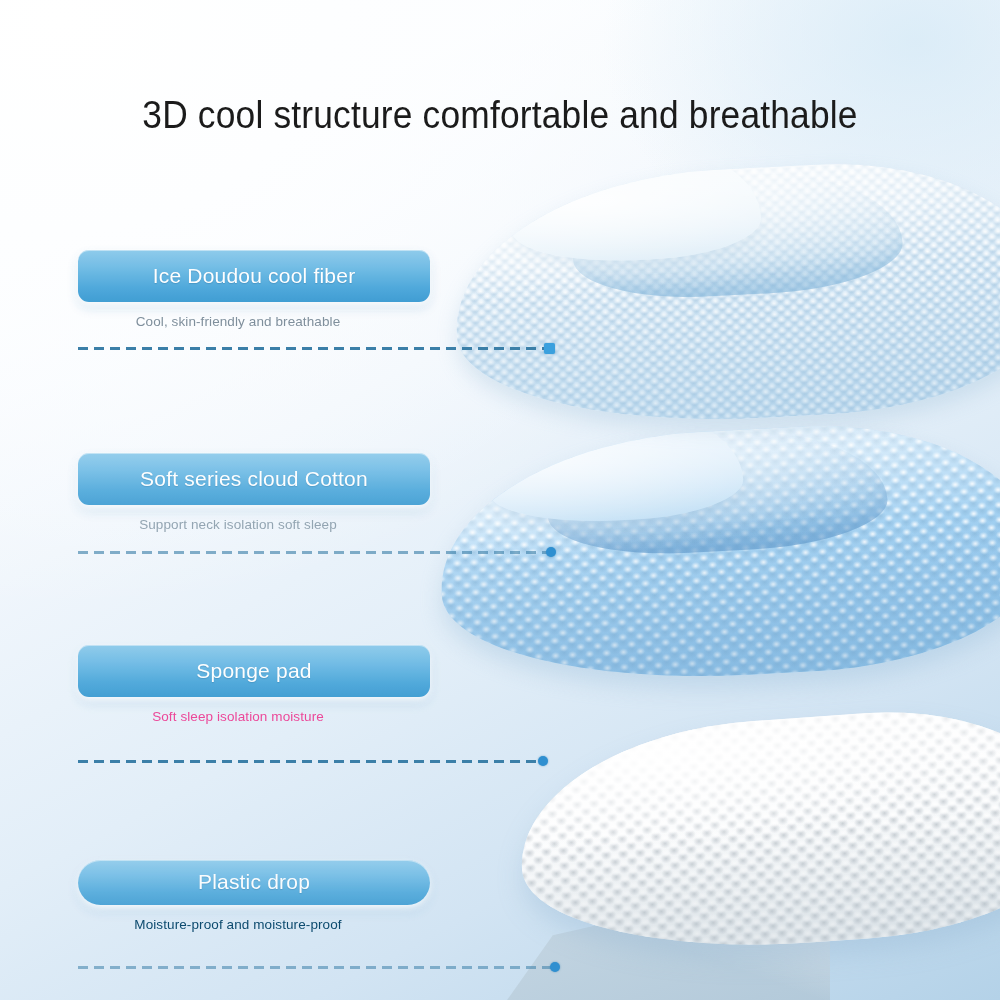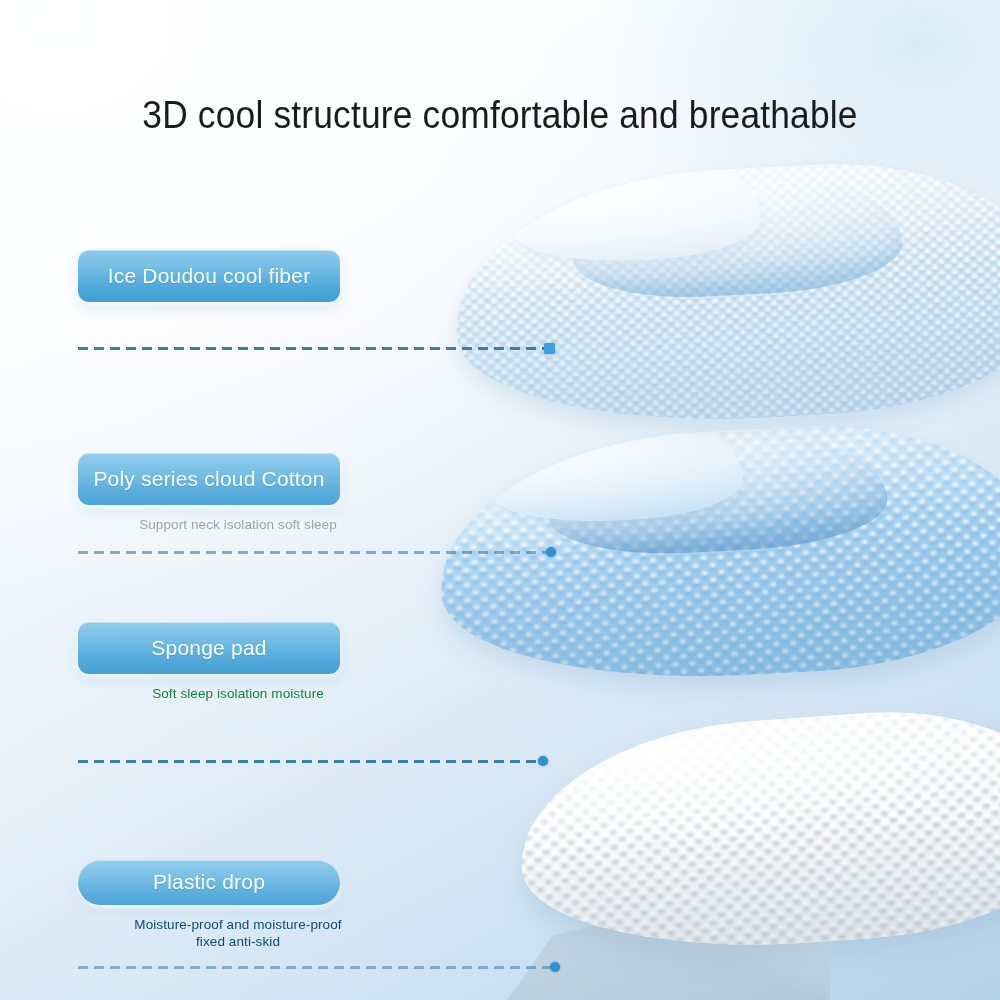--- a/index.html
+++ b/index.html
@@ -65,21 +65,21 @@
     top: 0;
     width: 330px;
   }
   .feature {
     position: absolute;
     width: 320px;
   }
   .pill {
     position: relative;
     box-sizing: border-box;
-    width: 262px;
+    width: 352px;
     border-radius: 11px;
     background: linear-gradient(180deg, #8ccaeb 0%, #72bde6 30%, #4ba7da 72%, #3b9bd2 100%);
     box-shadow:
       0 3px 7px rgba(255,255,255,0.95),
       0 6px 12px rgba(120,170,205,0.30),
       inset 0 1px 0 rgba(255,255,255,0.45);
     color: #ffffff;
     text-align: center;
     font-size: 21px;
     line-height: 27px;
@@ -103,21 +103,21 @@
   .subtitle {
     margin-top: 11px;
     text-align: center;
     font-size: 13.5px;
     line-height: 17px;
     color: #7f8f9c;
     letter-spacing: 0.1px;
     font-family: "Liberation Sans Narrow", "Liberation Sans", sans-serif;
   }
   .fade-2 .subtitle { color: #93a5b2; }
-  .fade-3 .subtitle { color: #15803d; }
+  .fade-3 .subtitle { color: #ec4899; }
   .fade-4 .subtitle { color: #0c4a6e; }
   .sub-line { display: block; }
 
   
   .leader {
     position: absolute;
     height: 3px;
     background-image: linear-gradient(90deg, #3b7fa8 0px, #3b7fa8 10px, rgba(0,0,0,0) 10px, rgba(0,0,0,0) 16px);
     background-size: 16px 3px;
     background-repeat: repeat-x;
@@ -314,45 +314,47 @@
 
   <div class="leader softer" style="left:78px; top:966px; width:474px;"></div>
   <div class="dot" style="left:550px; top:962px;"></div>
 
   <div class="features">
 
     <div class="feature fade-1" style="top:250px;">
       <div class="pill">
         <span class="pill-line">Ice Doudou cool fiber</span>
       </div>
+      <div class="subtitle">
+        <span class="sub-line">Cool, skin-friendly and breathable</span>
+      </div>
     </div>
 
     <div class="feature fade-2" style="top:453px;">
       <div class="pill">
-        <span class="pill-line">Poly series cloud Cotton</span>
+        <span class="pill-line">Soft series cloud Cotton</span>
       </div>
       <div class="subtitle">
         <span class="sub-line">Support neck isolation soft sleep</span>
       </div>
     </div>
 
-    <div class="feature fade-3" style="top:622px;">
+    <div class="feature fade-3" style="top:645px;">
       <div class="pill">
         <span class="pill-line">Sponge pad</span>
       </div>
       <div class="subtitle">
         <span class="sub-line">Soft sleep isolation moisture</span>
       </div>
     </div>
 
     <div class="feature fade-4" style="top:860px;">
       <div class="pill two-line">
         <span class="pill-line">Plastic drop</span>
       </div>
       <div class="subtitle">
         <span class="sub-line">Moisture-proof and moisture-proof</span>
-        <span class="sub-line">fixed anti-skid</span>
       </div>
     </div>
 
   </div>
 
 </div>
 
 </body></html>

